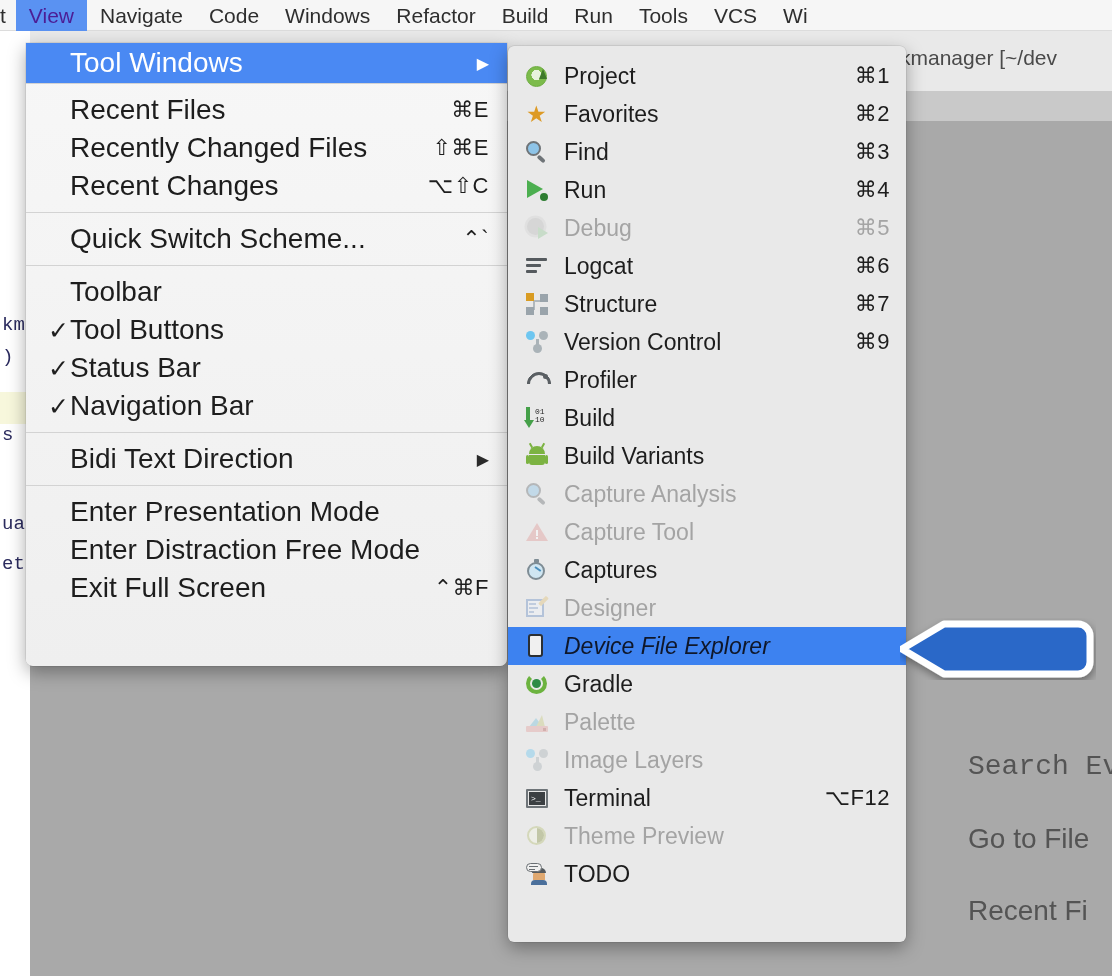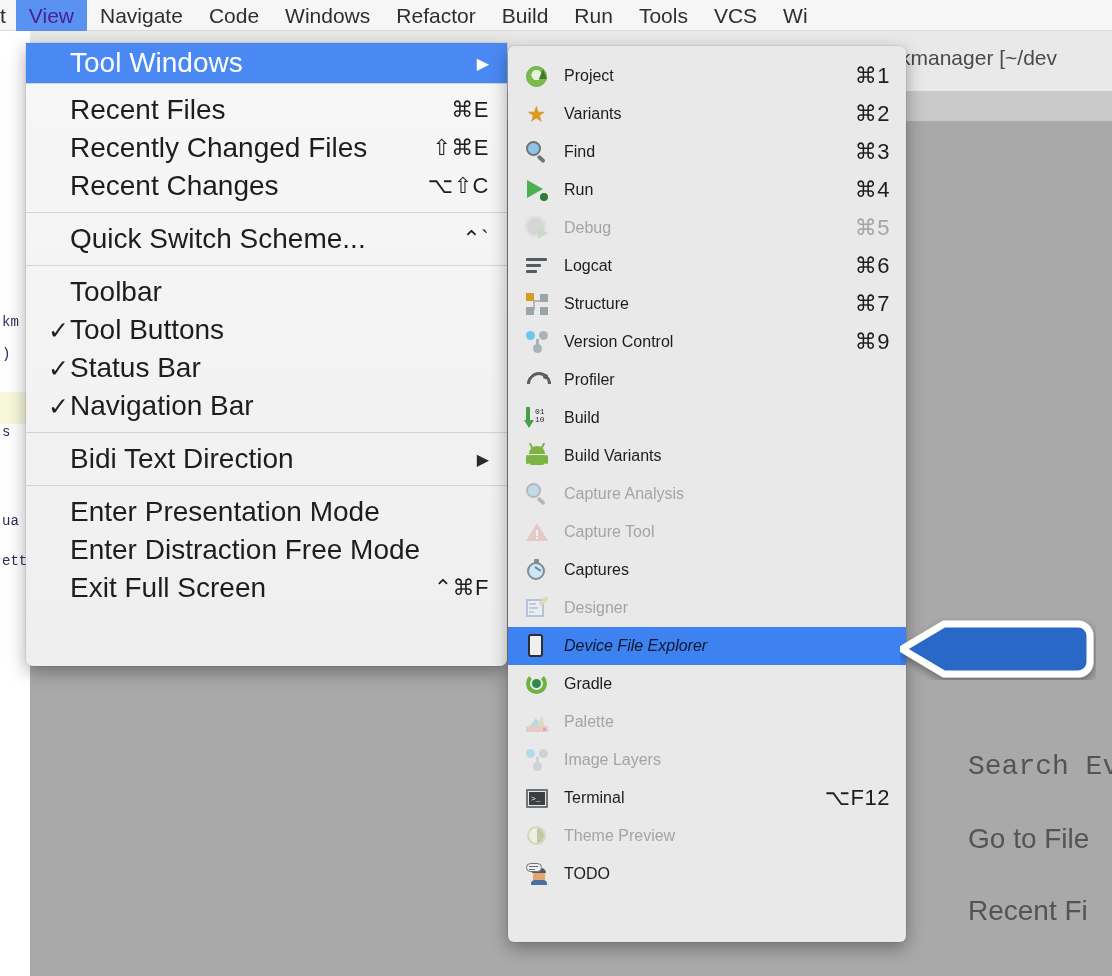--- a/index.html
+++ b/index.html
@@ -42,21 +42,21 @@
     white-space: nowrap;
   }
   .bg-toolwin-strip {
     position: absolute;
     left: 0; top: 91px;
     width: 1112px; height: 30px;
     background: #c9c9c9;
   }
   .bg-frag {
     position: absolute;
-    font-size: 14px;
+    font-size: 19px;
     color: #2b2b5e;
     white-space: nowrap;
     font-family: "Liberation Mono", monospace;
   }
   .bg-hl-line {
     position: absolute;
     left: 0; top: 392px;
     width: 29px; height: 32px;
     background: #f7f7dc;
   }
@@ -175,21 +175,21 @@
   .trow .ticon {
     width: 34px;
     height: 26px;
     flex: none;
     position: relative;
     display: flex;
     align-items: center;
     justify-content: flex-start;
   }
   .trow .tlabel {
-    font-size: 16px;
+    font-size: 23px;
     color: #1d1d1d;
     flex: 1;
     margin-left: 4px;
   }
   .trow .tshort {
     font-size: 22px;
     color: #1d1d1d;
     letter-spacing: 0.5px;
   }
   .trow.disabled .tlabel,
@@ -531,21 +531,21 @@
           <span class="ic-project"></span>
         </span>
       <span class="tlabel">Project</span>
       <span class="tshort">⌘1</span>
     </div>
 
     <div class="trow">
       <span class="ticon">
           <span class="star-glyph">★</span>
         </span>
-      <span class="tlabel">Variants</span>
+      <span class="tlabel">Favorites</span>
       <span class="tshort">⌘2</span>
     </div>
 
     <div class="trow">
       <span class="ticon">
           <span class="ic-find">
             <span class="lens"></span>
             <span class="handle"></span>
           </span>
         </span>

